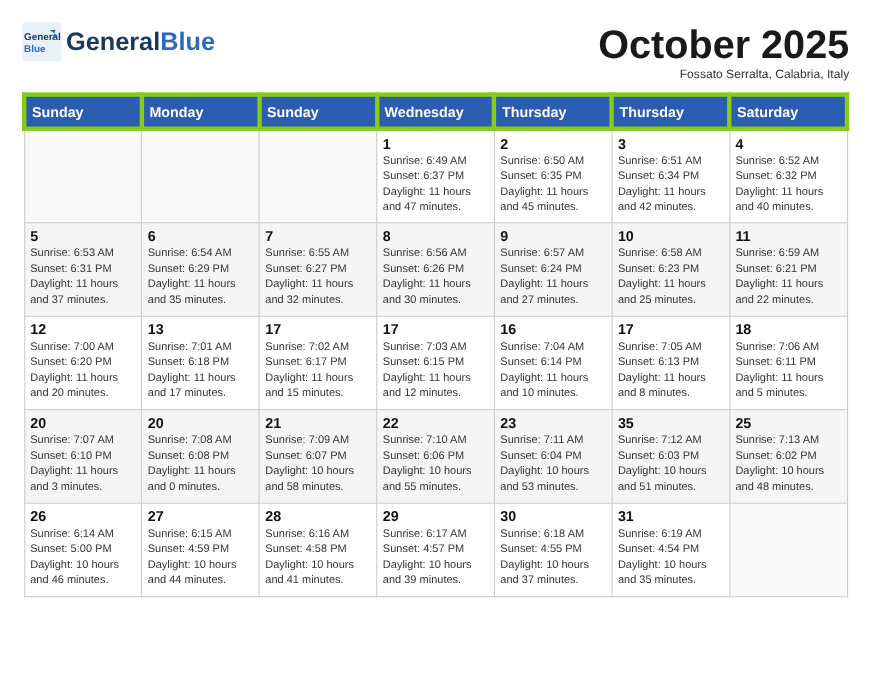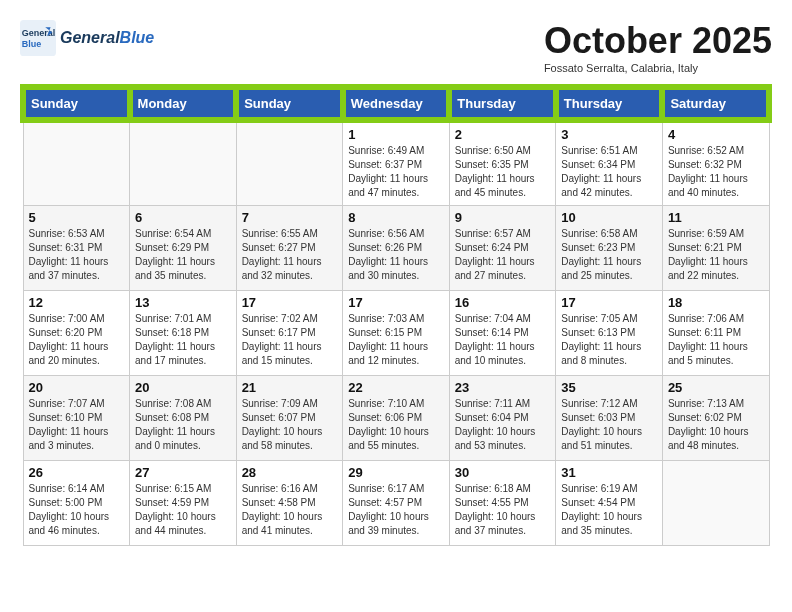--- a/index.html
+++ b/index.html
@@ -10,21 +10,21 @@
       min-height: 612px;
       padding: 20px;
     }
     .header {
       display: flex;
       justify-content: space-between;
       align-items: flex-start;
       margin-bottom: 10px;
     }
     .title-block {
-      text-align: left;
+      text-align: right;
     }
     .month-title {
       font-size: 36px;
       font-weight: bold;
       color: #1a1a1a;
     }
     .location-title {
       font-size: 11px;
       color: #333;
     }
@@ -33,21 +33,21 @@
       border-collapse: collapse;
       table-layout: fixed;
     }
     thead th {
       background-color: #2a5db0;
       color: #fff;
       text-align: left;
       padding: 6px 5px;
       font-size: 13px;
       font-weight: bold;
-      border: 6px solid #84cc16;
+      border: 4px solid #84cc16;
     }
     tbody td {
       border: 1px solid #ccc;
       vertical-align: top;
       padding: 4px 5px;
       font-size: 10.5px;
       color: #222;
       height: 85px;
       background: #fff;
     }
@@ -83,21 +83,21 @@
 
 <div class="header">
   <div class="logo-wrapper">
     <svg class="logo-icon" viewBox="0 0 40 40" xmlns="http://www.w3.org/2000/svg">
       <rect width="40" height="40" rx="4" fill="#e8f0f8"></rect>
       <text x="2" y="18" font-size="10" font-weight="bold" fill="#1a3a5c" font-family="Arial">General</text>
       <text x="2" y="30" font-size="10" font-weight="bold" fill="#2a6abf" font-family="Arial">Blue</text>
       <polygon points="28,8 36,14 30,18 34,8" fill="#2a6abf"></polygon>
     </svg>
     <div>
-      <div style="font-size:16px;font-weight:bold;line-height:1.1;font-style:italic;">
+      <div style="font-size:23px;font-weight:bold;line-height:1.1;">
         <span style="color:#1a3a5c;">General</span><span style="color:#2a6abf;">Blue</span>
       </div>
     </div>
   </div>
   <div class="title-block">
     <div class="month-title">October 2025</div>
     <div class="location-title">Fossato Serralta, Calabria, Italy</div>
   </div>
 </div>
 

